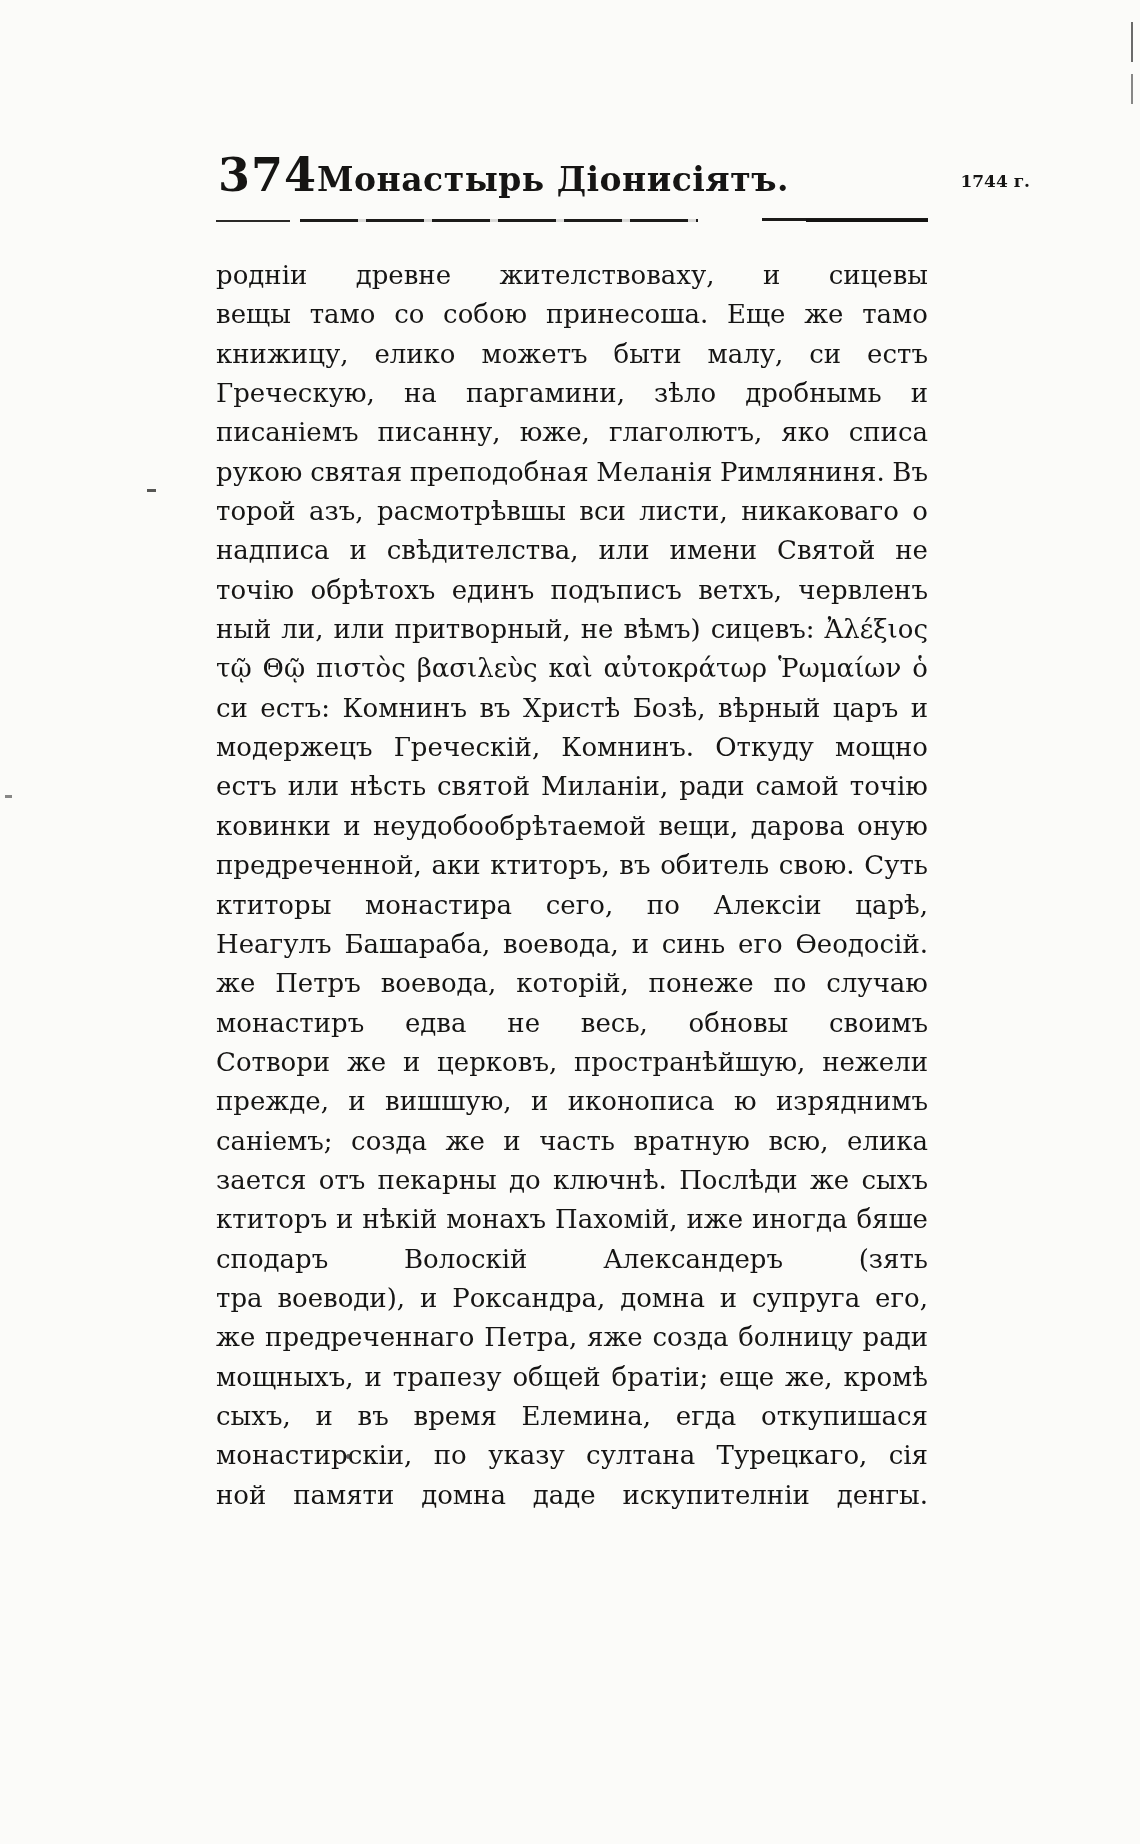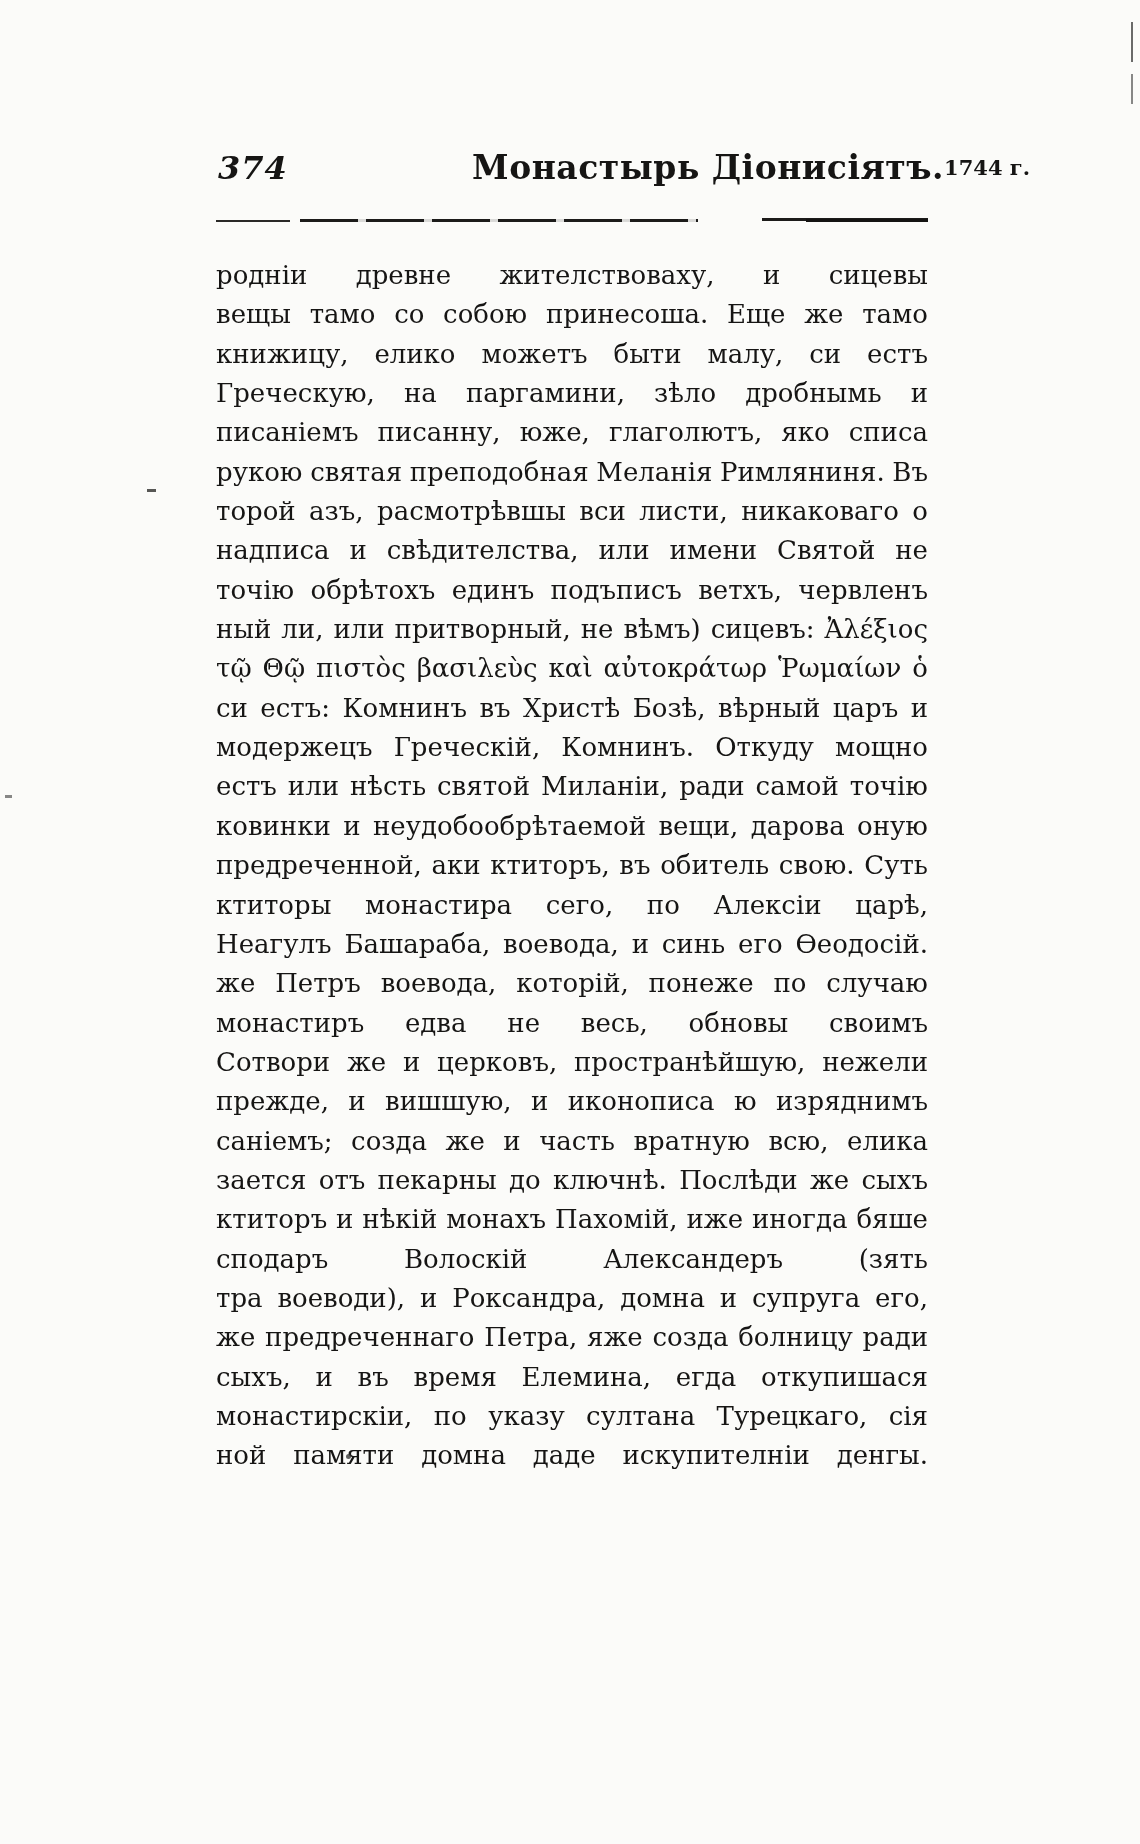--- a/index.html
+++ b/index.html
@@ -15,35 +15,34 @@
   
   .header {
     position: absolute;
     left: 218px;
     top: 148px;
     width: 812px;
     display: flex;
     align-items: baseline;
   }
   .page-number {
-    font-size: 32px;
+    font-size: 46px;
     font-weight: bold;
     letter-spacing: 1px;
-    font-style: italic;
   }
   .running-title {
     flex: 1;
-    text-align: right;
+    text-align: left;
     font-size: 33px;
     font-weight: bold;
     letter-spacing: 0.5px;
     white-space: nowrap;
   }
   .header-date {
-    font-size: 21px;
+    font-size: 17px;
     font-weight: bold;
     white-space: nowrap;
     position: relative;
     top: -4px;
   }
   
   .rule-seg {
     position: absolute;
     height: 3px;
     background: #1c1b1a;
@@ -119,20 +118,21 @@
     <div class="line">же Петръ воевода, которій, понеже по случаю сгорѣ</div>
     <div class="line">монастиръ едва не весь, обновы своимъ иждивеніемъ.</div>
     <div class="line">Сотвори же и церковъ, пространѣйшую, нежели бысть</div>
     <div class="line">прежде, и вишшую, и иконописа ю изряднимъ живопи-</div>
     <div class="line">саніемъ; созда же и часть вратную всю, елика протя-</div>
     <div class="line">зается отъ пекарны до ключнѣ. Послѣди же сыхъ бысть</div>
     <div class="line">ктиторъ и нѣкій монахъ Пахомій, иже иногда бяше го-</div>
     <div class="line">сподаръ Волоскій Александеръ (зять предреченнаго Пе-</div>
     <div class="line">тра воеводи), и Роксандра, домна и супруга его, дщеръ</div>
     <div class="line">же предреченнаго Петра, яже созда болницу ради не-</div>
+    <div class="line">мощныхъ, и трапезу общей братіи; еще же, кромѣ</div>
     <div class="line">сыхъ, и въ время Елемина, егда откупишася метохы</div>
     <div class="line">монастирскіи, по указу султана Турецкаго, сія блажен-</div>
     <div class="line">ной памяти домна даде искупителніи денгы. Считается</div>
   </div>
 
   <div class="artifact edge-tick-1"></div>
   <div class="artifact edge-tick-2"></div>
   <div class="artifact margin-dash"></div>
   <div class="artifact left-dash"></div>
   <div class="artifact center-dot"></div>

